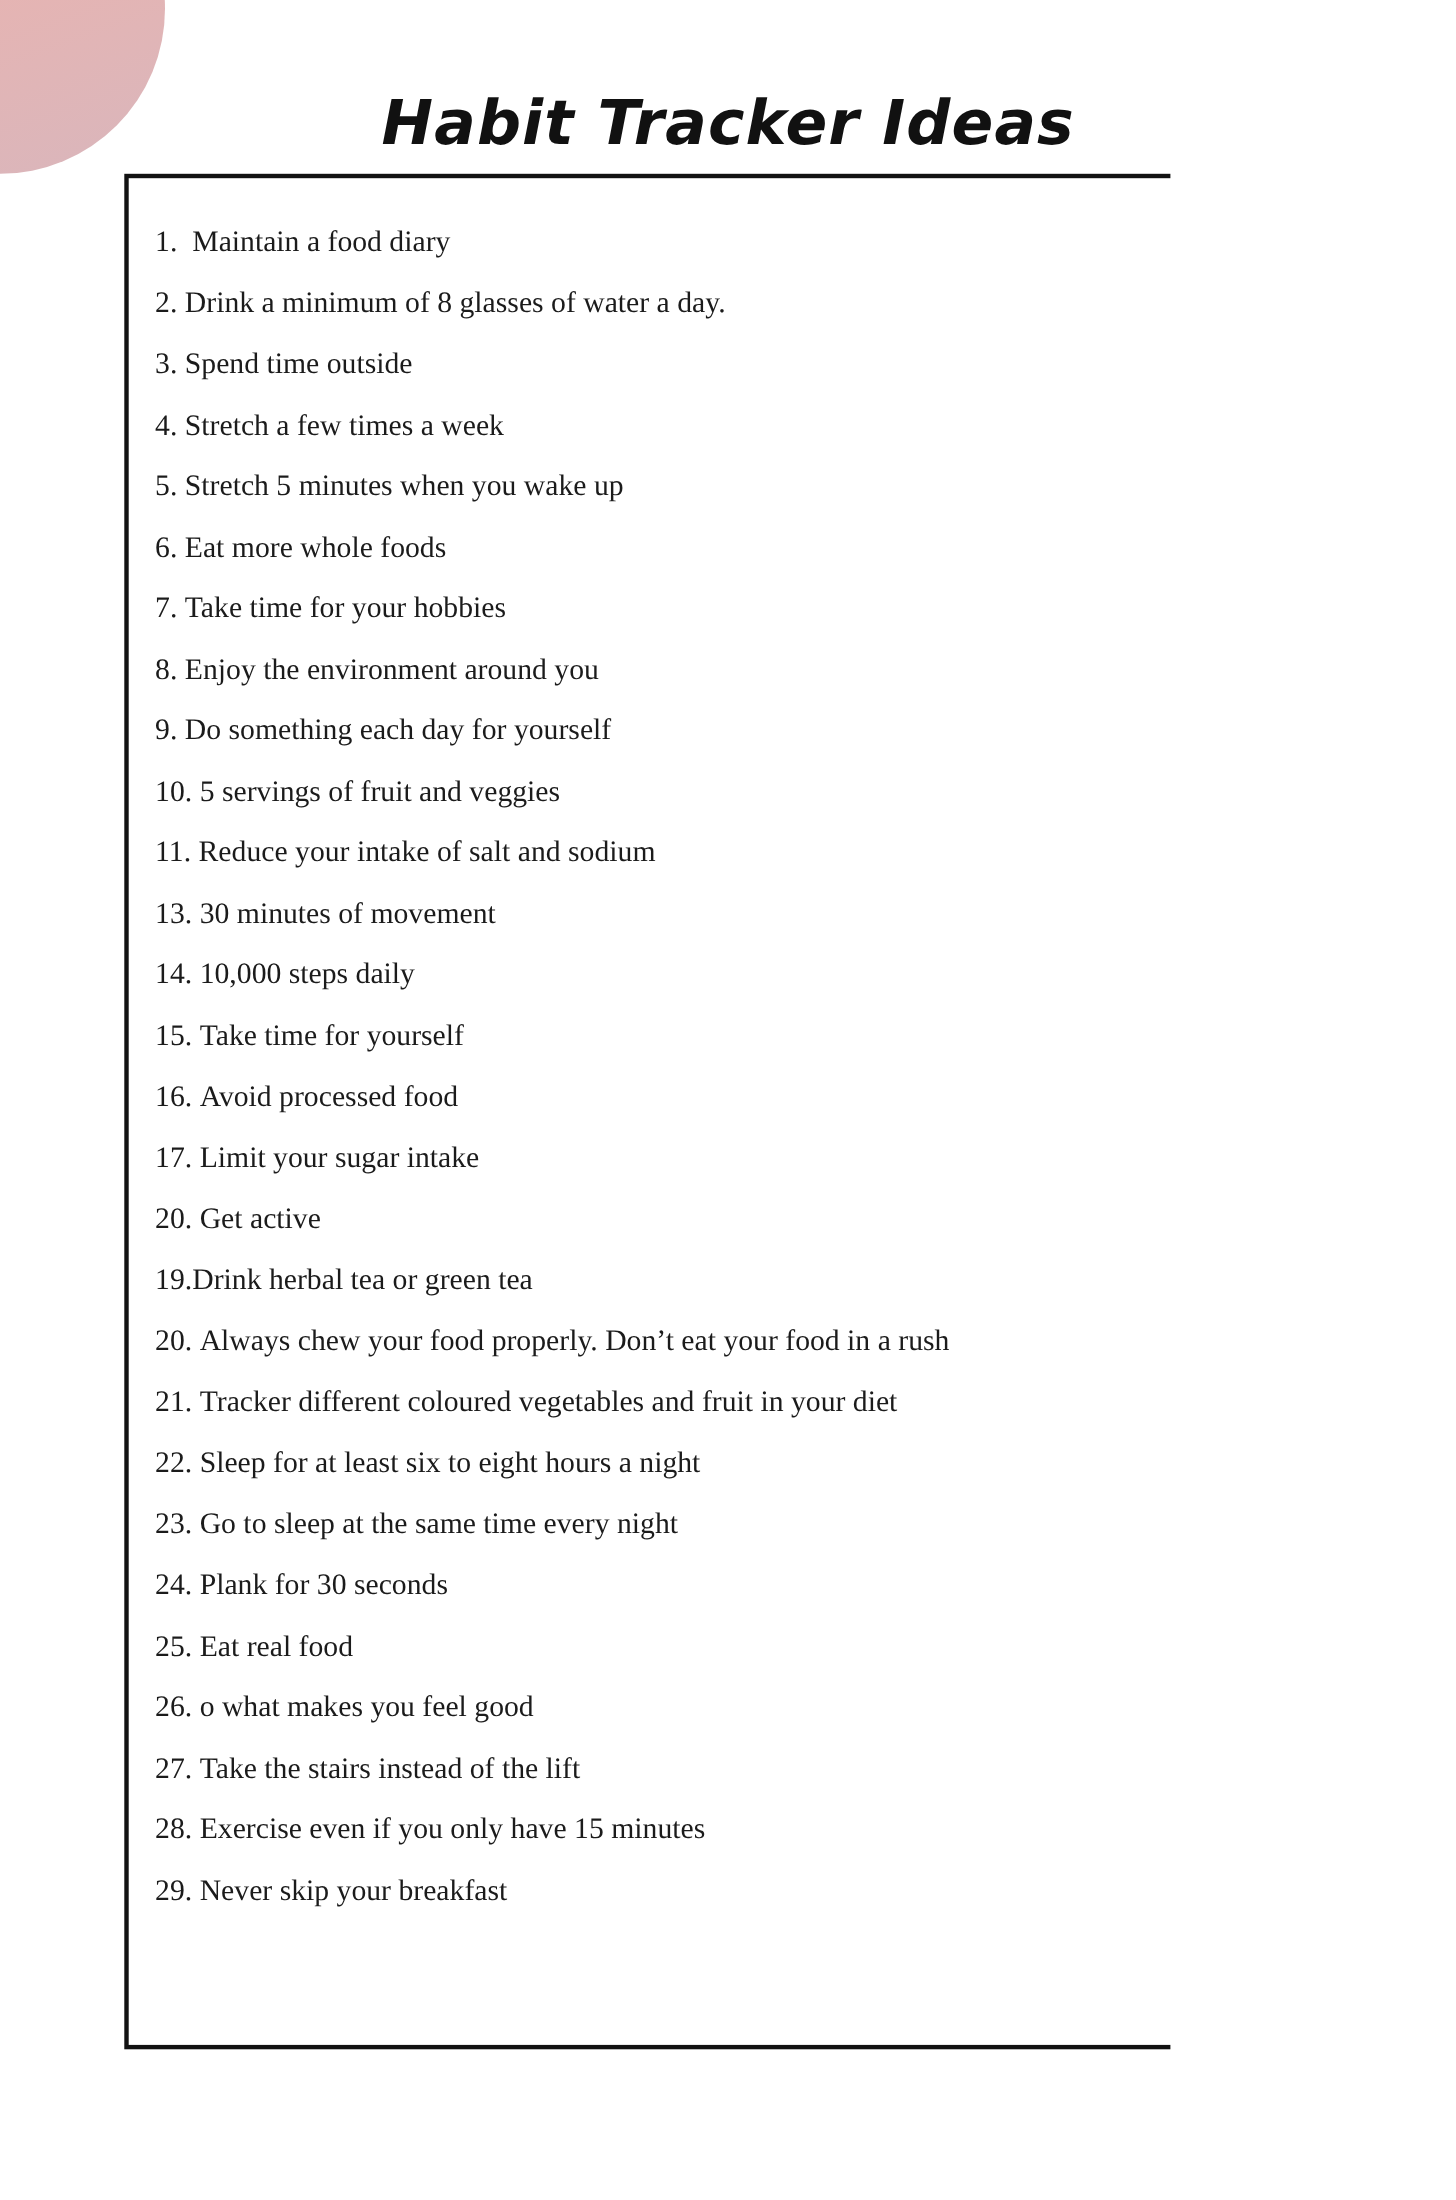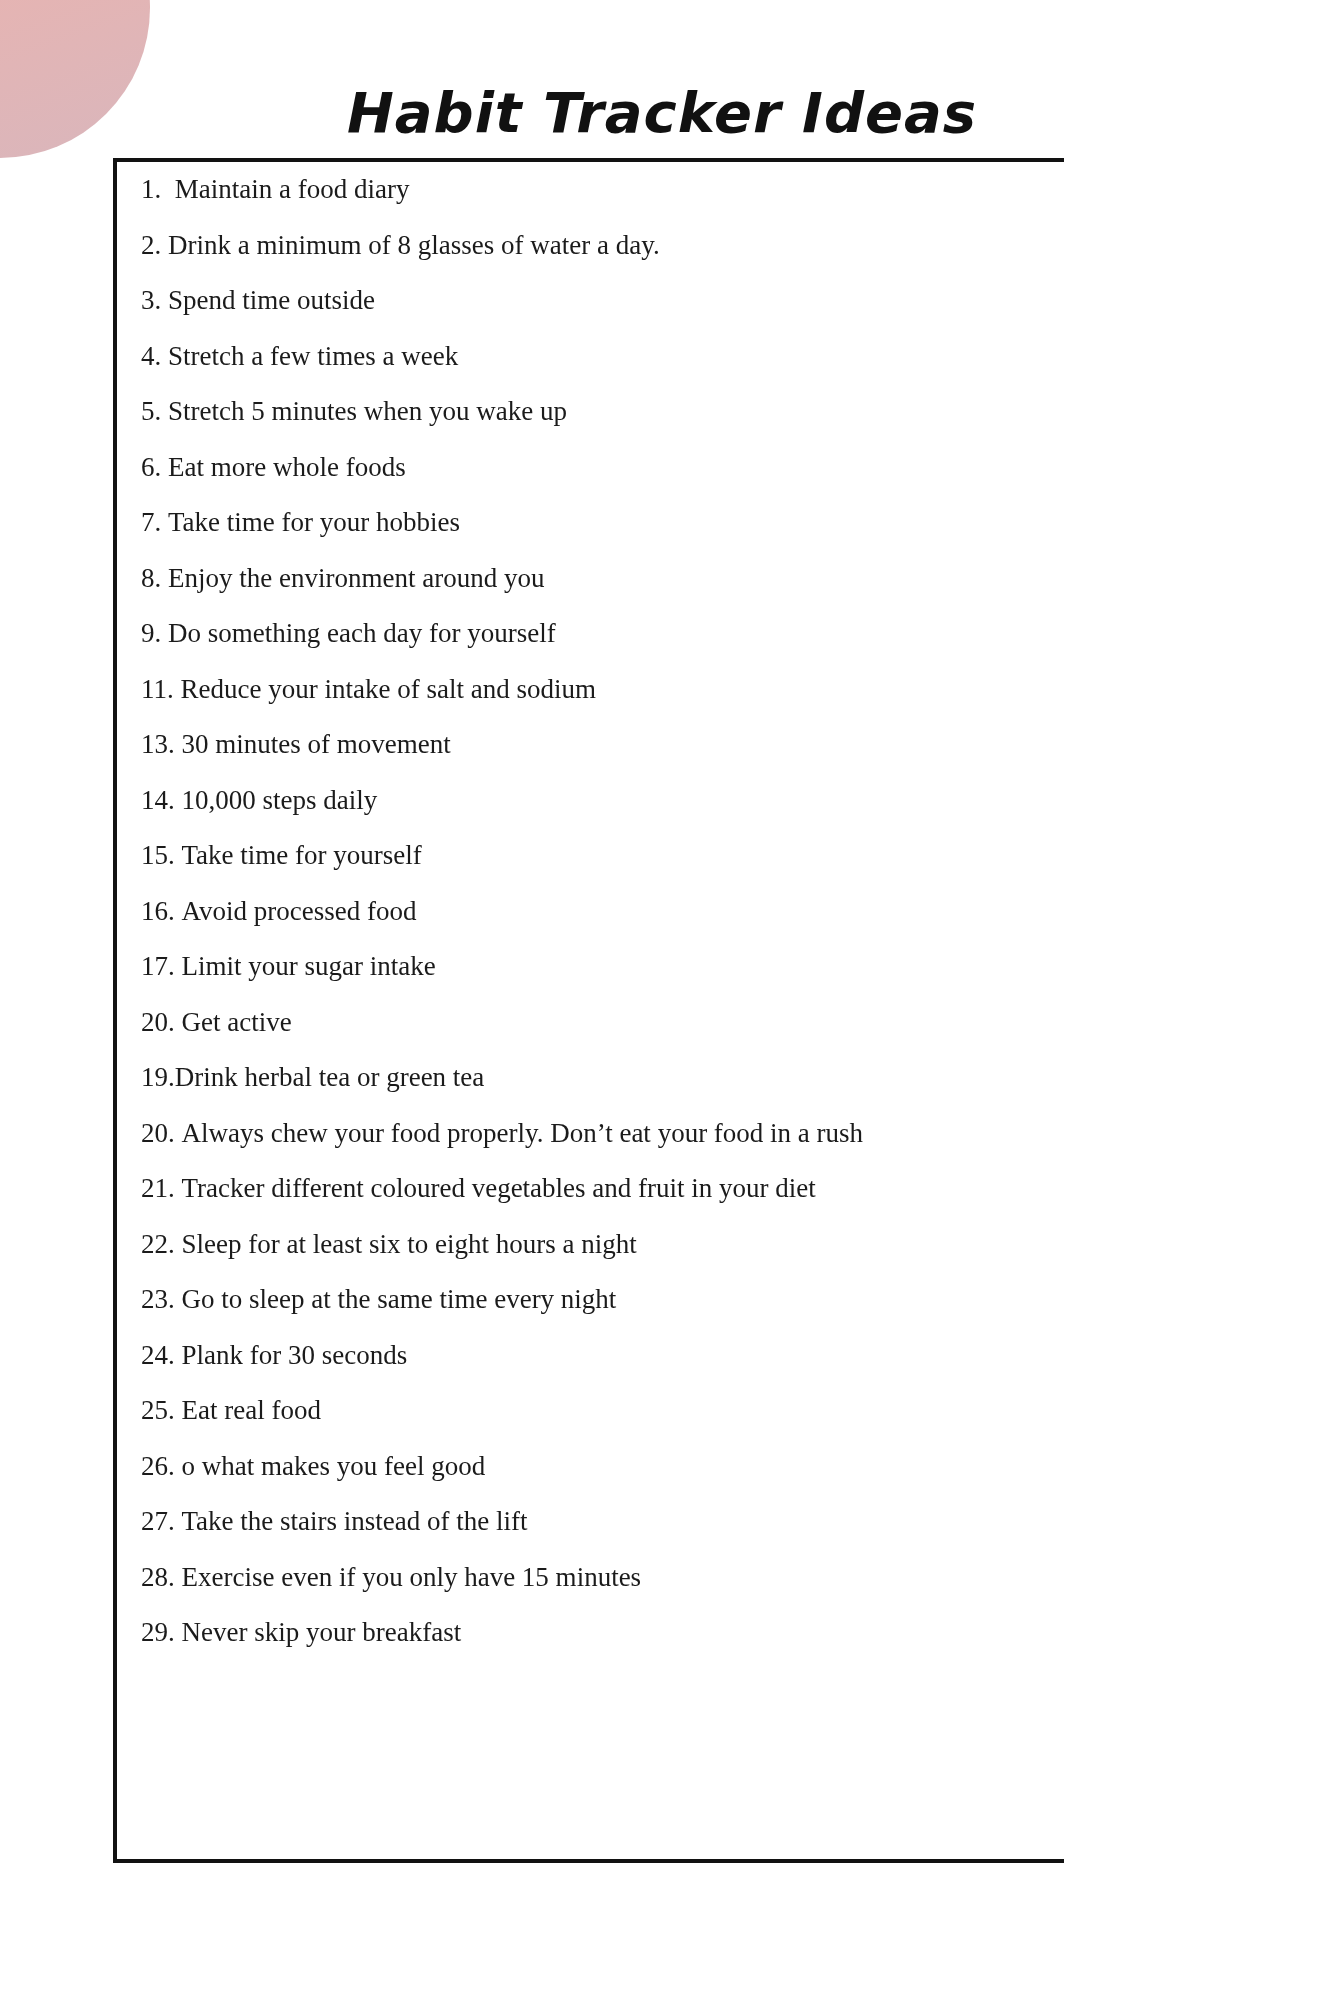--- a/index.html
+++ b/index.html
@@ -89,20 +89,21 @@
 
   .item-num {
     flex: 0 0 auto;
     text-align: left;
     white-space: pre;
   }
 
   .item-text {
     flex: 0 1 auto;
     white-space: nowrap;
+    margin-top: 30px;
   }
 </style>
 </head>
 <body>
 
 <div id="page">
 
   <div class="blob blob-tl"></div>
   <div class="blob blob-br"></div>
 
@@ -149,20 +150,25 @@
           <span class="item-num">8.</span>
           <span class="item-gap" style="white-space: pre;"> </span>
           <span class="item-text">Enjoy the environment around you</span>
         </div>
         <div class="list-item">
           <span class="item-num">9.</span>
           <span class="item-gap" style="white-space: pre;"> </span>
           <span class="item-text">Do something each day for yourself</span>
         </div>
         <div class="list-item">
+          <span class="item-num">10.</span>
+          <span class="item-gap" style="white-space: pre;"> </span>
+          <span class="item-text">5 servings of fruit and veggies</span>
+        </div>
+        <div class="list-item">
           <span class="item-num">11.</span>
           <span class="item-gap" style="white-space: pre;"> </span>
           <span class="item-text">Reduce your intake of salt and sodium</span>
         </div>
         <div class="list-item">
           <span class="item-num">13.</span>
           <span class="item-gap" style="white-space: pre;"> </span>
           <span class="item-text">30 minutes of movement</span>
         </div>
         <div class="list-item">

